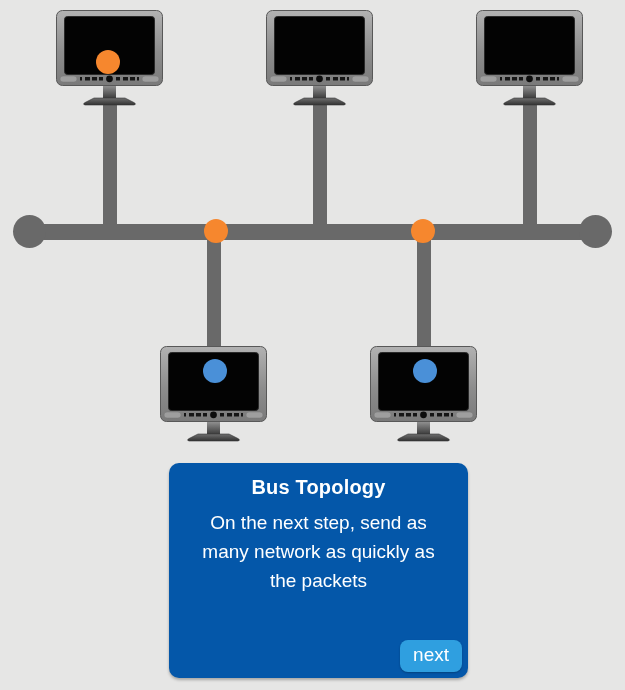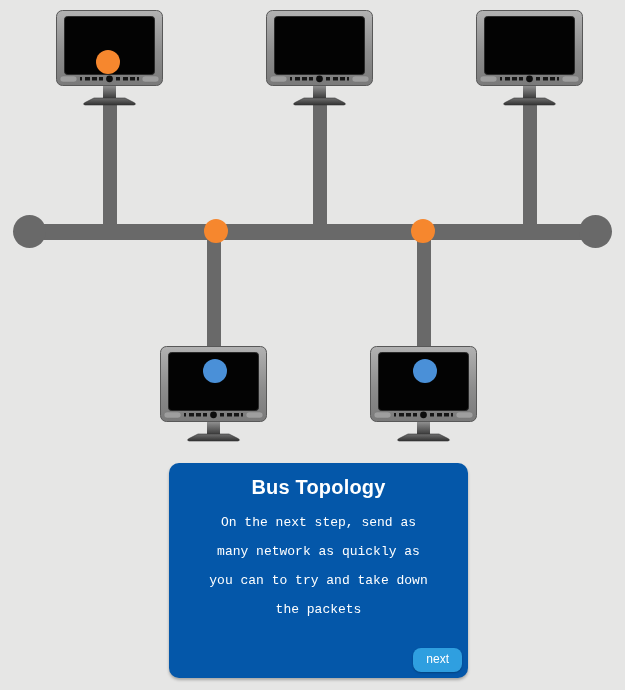--- a/index.html
+++ b/index.html
@@ -39,26 +39,26 @@
   .packet-orange { fill:var(--packet-orange,#f6872e); }
   .packet-blue   { fill:var(--packet-blue,#4a90d8); }
   
   .panel {
     position:absolute; left:169px; top:463px; width:299px; height:215px;
     background:var(--panel-bg,#0457a9); border-radius:10px; z-index:5;
     color:var(--panel-text,#ffffff); text-align:center;
     box-shadow:0 2px 3px rgba(0,0,0,0.28);
   }
   .panel-title { margin-top:13px; font-size:20px; font-weight:600; letter-spacing:0.2px; }
-  .panel-body  { margin-top:9px; font-size:13px; line-height:29px;font-family:Liberation Mono, monospace; }
+  .panel-body  { margin-top:9px; font-size:19px; line-height:29px; }
   .next-btn {
     position:absolute; right:6px; bottom:6px;
     background:var(--button-bg,#2f9fe0); color:var(--panel-text,#ffffff);
     border:none; border-radius:8px; font-family:inherit;
-    font-size:12px; padding:4px 13px 6px; cursor:pointer;
+    font-size:19px; padding:4px 13px 6px; cursor:pointer;
     box-shadow:0 1px 2px rgba(0,0,0,0.25);
   }
 </style>
 </head>
 <body>
 
 <svg width="0" height="0" style="position:absolute" aria-hidden="true">
   <defs>
     <linearGradient id="bezelGrad" x1="0" y1="0" x2="0" y2="1">
       <stop offset="0" stop-color="#b2b2b2"></stop>
@@ -125,19 +125,18 @@
   <svg class="monitor mon-b2" viewBox="0 0 107 96">
     <use href="#monitor-shape"></use>
     <circle class="packet-blue" cx="55" cy="25" r="12"></circle>
   </svg>
 
   <div class="panel">
     <div class="panel-title">Bus Topology</div>
     <div class="panel-body">
       <div>On the next step, send as</div>
       <div>many network as quickly as</div>
-      <div>you can to try and take down</div>
       <div>the packets</div>
     </div>
     <button class="next-btn">next</button>
   </div>
 
 </div>
 
 </body></html>

